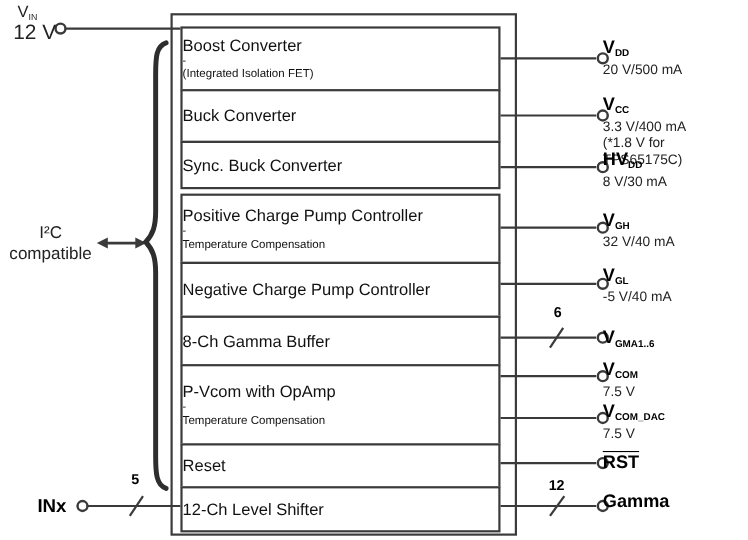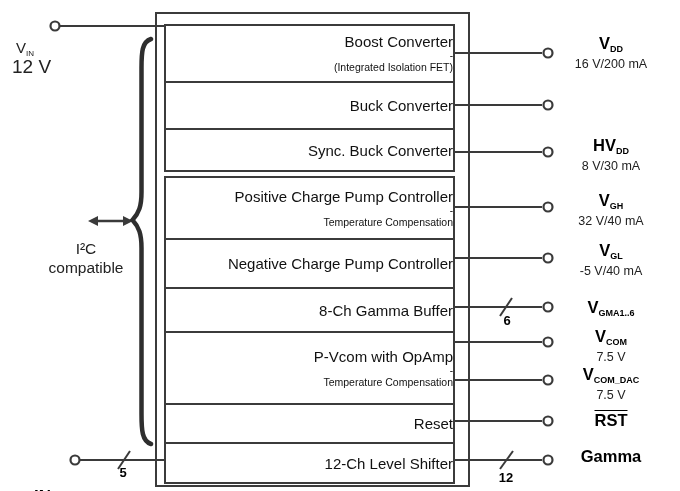--- a/index.html
+++ b/index.html
@@ -5,60 +5,60 @@
   html, body { margin: 0; padding: 0; background: #fff; }
   .canvas {
     position: relative;
     width: 680px;
     height: 491px;
     background: #ffffff;
     font-family: "Liberation Sans", "DejaVu Sans", sans-serif;
     color: #1a1a1a;
     overflow: hidden;
   }
-  .abs { position: absolute; margin-top: 37px; }
+  .abs { position: absolute; }
   svg.wires { position: absolute; left: 0; top: 0; width: 680px; height: 491px; }
 
   .outer-box {
     position: absolute;
     left: 155px; top: 12px;
     width: 315px; height: 475px;
     border: 2px solid #3b3b3b;
     box-sizing: border-box;
     background: #ffffff;
   }
   .block {
     position: absolute;
     left: 164px;
     width: 291px;
     border: 2px solid #3b3b3b;
     box-sizing: border-box;
     background: #ffffff;
     display: flex;
     flex-direction: column;
-    align-items: flex-end;
+    align-items: flex-start;
     justify-content: center;
     text-align: center;
   }
   .block-title { font-size: 15px; line-height: 19px; color: #111; }
   .block-divider { font-size: 10px; line-height: 9px; color: #111; }
   .block-subtitle { font-size: 10.5px; line-height: 15px; color: #111; }
 
-  .pin-group { position: absolute; left: 548px; width: 126px; text-align: center; }
+  .pin-group { position: absolute; left: 548px; width: 126px; text-align: left; }
   .pin-name { font-size: 16.5px; font-weight: bold; line-height: 21px; color: #000; }
   .pin-name .sub { font-size: 9px; font-weight: bold; position: relative; top: 3px; }
   .pin-detail { font-size: 12.5px; line-height: 15px; color: #222; }
   .overline-text { text-decoration: overline; }
 
   .vin-name { left: 16px; top: 2px; font-size: 15px; color: #222; }
   .vin-name .sub { font-size: 8px; position: relative; top: 3px; }
   .vin-value { left: 12px; top: 19px; font-size: 19px; color: #222; }
 
   .i2c-label { left: 0px; top: 202px; width: 92px; text-align: center;
-               font-size: 15.5px; line-height: 19px; color: #222; padding-left: 40px; }
+               font-size: 15.5px; line-height: 19px; color: #222; }
 
   .inx-label { left: 34px; top: 450px; font-size: 17px; font-weight: bold; color: #000; }
 
   .bus-count { font-size: 13px; font-weight: bold; color: #000; text-align: center; }
   .bus-five   { left: 110px; top: 428px; width: 26px; }
   .bus-six    { left: 494px; top: 276px; width: 26px; }
   .bus-twelve { left: 490px; top: 433px; width: 32px; }
 </style>
 </head>
 <body>
@@ -155,21 +155,26 @@
   <div class="abs i2c-label">
     <div>I²C</div>
     <div>compatible</div>
   </div>
 
   <div class="abs inx-label">INx</div>
   <div class="abs bus-count bus-five">5</div>
 
   <div class="pin-group" style="top:33px">
     <div class="pin-name"><span>V</span><span class="sub">DD</span></div>
-    <div class="pin-detail">16 V/200 mA</div>
+    <div class="pin-detail">20 V/500 mA</div>
+  </div>
+  <div class="pin-group" style="top:85px">
+    <div class="pin-name"><span>V</span><span class="sub">CC</span></div>
+    <div class="pin-detail">3.3 V/400 mA</div>
+    <div class="pin-detail">(*1.8 V for TPS65175C)</div>
   </div>
   <div class="pin-group" style="top:135px">
     <div class="pin-name"><span>HV</span><span class="sub">DD</span></div>
     <div class="pin-detail">8 V/30 mA</div>
   </div>
   <div class="pin-group" style="top:190px">
     <div class="pin-name"><span>V</span><span class="sub">GH</span></div>
     <div class="pin-detail">32 V/40 mA</div>
   </div>
   <div class="pin-group" style="top:240px">

